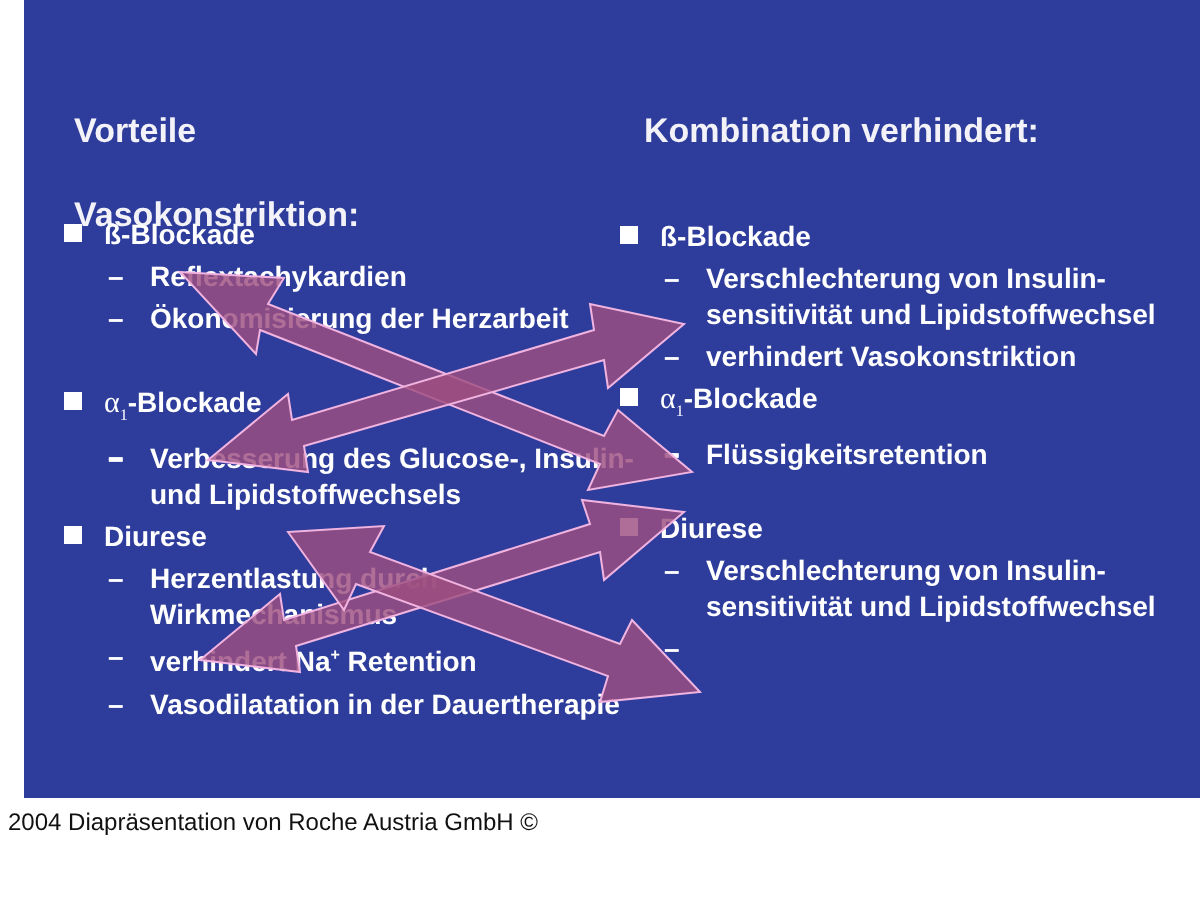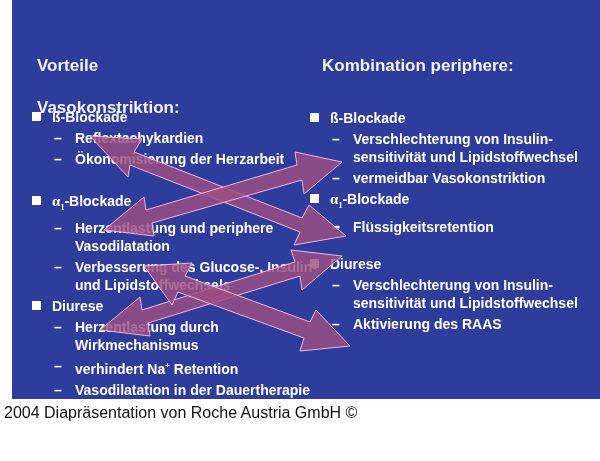--- a/index.html
+++ b/index.html
@@ -8,39 +8,39 @@
     .slide { position: absolute; left: 12px; top: 0; width: 600px; height: 399px;
              background: #2e3d9b; overflow: hidden; }
     .heading { position: absolute; color: #f2f2f8; font-weight: bold; font-size: 17px;
                line-height: 21px; white-space: pre-line; }
     .col { position: absolute; color: #ffffff; font-weight: bold; font-size: 14px; line-height: 18px; }
     .l1 { position: relative; padding-left: 22px; margin: 0; }
     .l1 .sq { position: absolute; left: 2px; top: 4px; width: 9px; height: 9px; background: #ffffff; }
     .l2 { position: relative; padding-left: 45px; margin: 0; }
     .l2 .dash { position: absolute; left: 24px; top: 0; }
     .gap { height: 17px; }
-    .alpha { font-family: "Liberation Serif", serif; font-weight: bold; font-size: 15px; }
+    .alpha { font-family: "Liberation Serif", serif; font-weight: normal; font-size: 15px; }
     .alpha sub { font-size: 8px; }
     .sup { font-size: 8px; vertical-align: super; }
     svg.arrows { position: absolute; left: 0; top: 0; width: 600px; height: 399px; pointer-events: none; }
     .arrow { fill: rgba(158, 78, 128, 0.82); stroke: #f1b4e0; stroke-width: 1; }
-    .footer { position: absolute; left: 4px; top: 404px; font-size: 16px; color: #111; }
+    .footer { position: absolute; left: 4px; top: 404px; font-size: 12px; color: #111; }
   </style>
 </head>
 <body>
 
 <div class="slide">
 
   <div class="heading" style="left:25px; top:34px;">
     <div>Vorteile</div>
     <div>Vasokonstriktion:</div>
   </div>
 
   <div class="heading" style="left:310px; top:34px;">
-    <div>Kombination periphere:</div>
+    <div>Kombination verhindert:</div>
   </div>
 
   <div class="col" style="left:18px; top:108px; width:290px;">
     <p class="l1">
       <span class="sq"></span>
       <span>ß-Blockade</span>
     </p>
     <p class="l2" style="margin-top:3px;">
       <span class="dash">–</span>
       <span>Reflextachykardien</span>
@@ -49,21 +49,20 @@
       <span class="dash">–</span>
       <span>Ökonomisierung der Herzarbeit</span>
     </p>
     <div class="gap"></div>
     <p class="l1" style="margin-top:7px;">
       <span class="sq"></span>
       <span class="alpha"><span>α</span><sub>1</sub></span><span>-Blockade</span>
     </p>
     <p class="l2" style="margin-top:2px; width:235px;">
       <span class="dash">–</span>
-      <span>Herzentlastung und periphere Vasodilatation</span>
     </p>
     <p class="l2" style="margin-top:3px; width:245px;">
       <span class="dash">–</span>
       <span>Verbesserung des Glucose-, Insulin- und Lipidstoffwechsels</span>
     </p>
     <p class="l1" style="margin-top:3px;">
       <span class="sq"></span>
       <span>Diurese</span>
     </p>
     <p class="l2" style="margin-top:3px; width:200px;">
@@ -84,21 +83,21 @@
     <p class="l1">
       <span class="sq"></span>
       <span>ß-Blockade</span>
     </p>
     <p class="l2" style="margin-top:3px; width:245px;">
       <span class="dash">–</span>
       <span>Verschlechterung von Insulin-sensitivität und Lipidstoffwechsel</span>
     </p>
     <p class="l2" style="margin-top:3px;">
       <span class="dash">–</span>
-      <span>vermeidbar Vasokonstriktion</span>
+      <span>verhindert Vasokonstriktion</span>
     </p>
     <p class="l1" style="margin-top:3px;">
       <span class="sq"></span>
       <span class="alpha"><span>α</span><sub>1</sub></span><span>-Blockade</span>
     </p>
     <p class="l2" style="margin-top:2px; width:250px;">
       <span class="dash">–</span>
     </p>
     <p class="l2" style="margin-top:3px;">
       <span class="dash">–</span>
@@ -108,21 +107,20 @@
     <p class="l1" style="margin-top:2px;">
       <span class="sq"></span>
       <span>Diurese</span>
     </p>
     <p class="l2" style="margin-top:3px; width:245px;">
       <span class="dash">–</span>
       <span>Verschlechterung von Insulin-sensitivität und Lipidstoffwechsel</span>
     </p>
     <p class="l2" style="margin-top:3px;">
       <span class="dash">–</span>
-      <span>Aktivierung des RAAS</span>
     </p>
   </div>
 
   <svg class="arrows" viewBox="0 0 600 399">
 
     <polygon class="arrow" points="78,136 130,139 122,152 290,218 297,205 334,236 282,245 288,232 118,165 116,177"></polygon>
 
     <polygon class="arrow" points="92,230 132,197 134,210 285,165 283,152 330,162 292,194 290,180 140,223 142,236"></polygon>
 
     <polygon class="arrow" points="88,330 128,297 130,310 283,262 279,250 330,256 290,290 288,276 136,323 138,336"></polygon>

